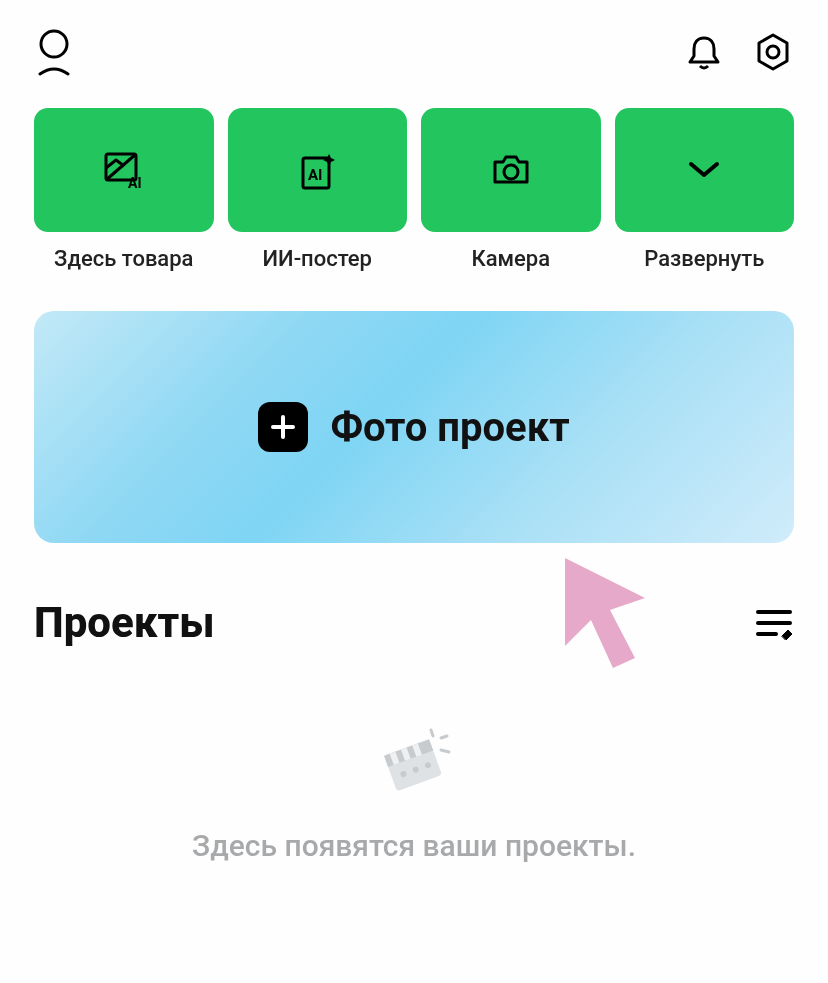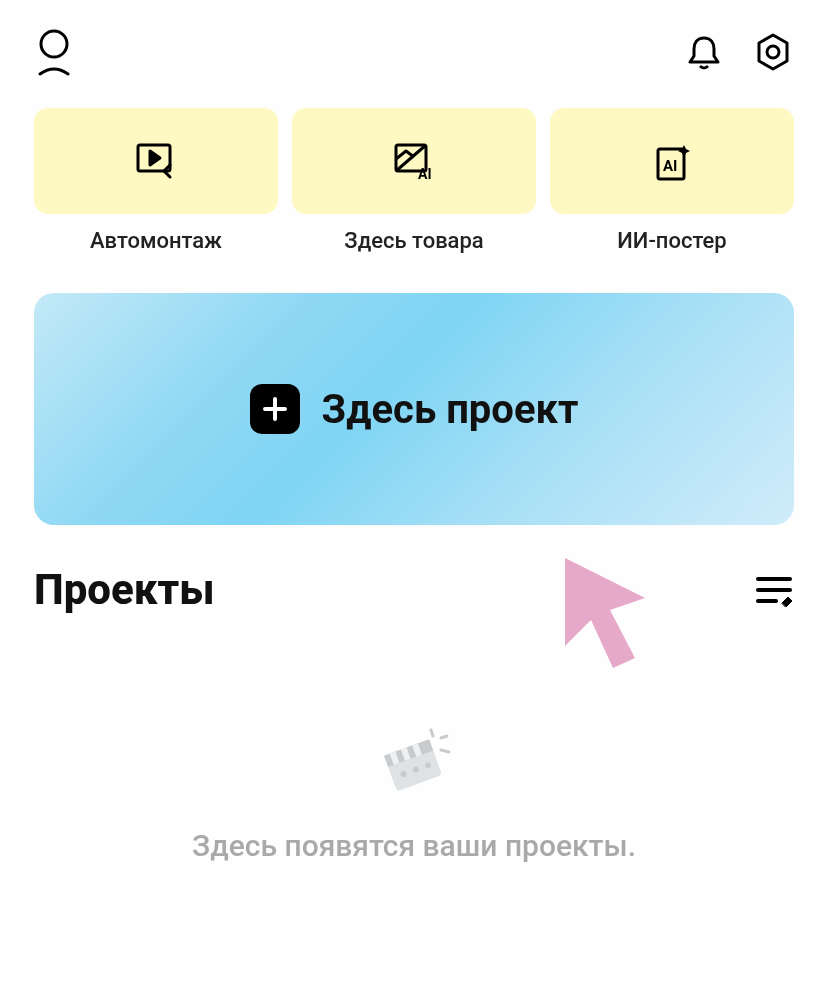--- a/index.html
+++ b/index.html
@@ -28,22 +28,22 @@
   }
   .tool {
     flex: 1;
     display: flex;
     flex-direction: column;
     align-items: center;
     cursor: pointer;
   }
   .tool-tile {
     width: 100%;
-    height: 106px;
-    background: #fef9c3;
+    height: 124px;
+    background: #22c55e;
     border-radius: 14px;
     display: flex;
     align-items: center;
     justify-content: center;
     text-align: right;
   }
   .tool-label {
     margin-top: 14px;
     font-size: 22px;
     font-weight: 500;
@@ -74,21 +74,21 @@
   .new-project-label {
     font-size: 40px;
     font-weight: 700;
     color: #111;
   }
 
   .projects-header {
     display: flex;
     align-items: center;
     justify-content: space-between;
-    padding: 40px 34px 0 34px;
+    padding: 55px 34px 0 34px;
   }
   .projects-title {
     font-size: 42px;
     font-weight: 800;
     color: #111;
   }
 
   .empty-state {
     position: absolute;
     left: 0; right: 0;
@@ -133,30 +133,20 @@
     <div class="icon-btn">
       <svg width="42" height="42" viewBox="0 0 42 42" fill="none" stroke="#000" stroke-width="3" stroke-linejoin="round">
         <path d="M21 4 L35 12 L35 30 L21 38 L7 30 L7 12 Z"></path>
         <circle cx="21" cy="21" r="6"></circle>
       </svg>
     </div>
   </div>
 </div>
 
 <div class="tools-row">
-  <div class="tool">
-    <div class="tool-tile">
-      <svg width="44" height="40" viewBox="0 0 44 40" fill="none" stroke="#000" stroke-width="3" stroke-linejoin="round">
-        <rect x="4" y="4" width="32" height="26" rx="2"></rect>
-        <path d="M16 10 L26 17 L16 24 Z" fill="#000"></path>
-        <path d="M30 30 L36 24 M30 30 L36 36" stroke-linecap="round"></path>
-      </svg>
-    </div>
-    <div class="tool-label">Автомонтаж</div>
-  </div>
 
   <div class="tool">
     <div class="tool-tile">
       <svg width="44" height="40" viewBox="0 0 44 40" fill="none" stroke="#000" stroke-width="3" stroke-linejoin="round">
         <rect x="4" y="4" width="30" height="26" rx="2"></rect>
         <path d="M4 30 L34 4"></path>
         <path d="M4 18 L14 10 L22 16"></path>
         <text x="26" y="38" font-size="14" font-weight="700" fill="#000" stroke="none">AI</text>
       </svg>
     </div>
@@ -167,30 +157,47 @@
     <div class="tool-tile">
       <svg width="44" height="44" viewBox="0 0 44 44" fill="none" stroke="#000" stroke-width="3" stroke-linejoin="round">
         <rect x="8" y="10" width="26" height="30" rx="2"></rect>
         <text x="13" y="32" font-size="15" font-weight="700" fill="#000" stroke="none">AI</text>
         <path d="M34 6 L36 10 L40 12 L36 14 L34 18 L32 14 L28 12 L32 10 Z" fill="#000" stroke="none"></path>
       </svg>
     </div>
     <div class="tool-label">ИИ-постер</div>
   </div>
 
-
+  <div class="tool">
+    <div class="tool-tile">
+      <svg width="44" height="40" viewBox="0 0 44 40" fill="none" stroke="#000" stroke-width="3" stroke-linejoin="round">
+        <path d="M6 12 L14 12 L17 7 L27 7 L30 12 L38 12 L38 32 L6 32 Z"></path>
+        <circle cx="22" cy="22" r="7"></circle>
+      </svg>
+    </div>
+    <div class="tool-label">Камера</div>
+  </div>
+
+  <div class="tool">
+    <div class="tool-tile">
+      <svg width="34" height="20" viewBox="0 0 34 20" fill="none" stroke="#000" stroke-width="4" stroke-linecap="round" stroke-linejoin="round">
+        <path d="M4 4 L17 15 L30 4"></path>
+      </svg>
+    </div>
+    <div class="tool-label">Развернуть</div>
+  </div>
 </div>
 
 <div class="new-project">
   <div class="plus-box">
     <svg width="30" height="30" viewBox="0 0 30 30" stroke="#fff" stroke-width="4" stroke-linecap="round">
       <path d="M15 5 L15 25 M5 15 L25 15"></path>
     </svg>
   </div>
-  <div class="new-project-label">Здесь проект</div>
+  <div class="new-project-label">Фото проект</div>
 </div>
 
 <div class="projects-header">
   <div class="projects-title">Проекты</div>
   <div class="icon-btn">
     <svg width="40" height="34" viewBox="0 0 40 34" fill="none" stroke="#000" stroke-width="4" stroke-linecap="round">
       <path d="M4 6 L36 6"></path>
       <path d="M4 17 L36 17"></path>
       <path d="M4 28 L22 28"></path>
       <path d="M28 30 L34 24 L38 28 L32 34 Z" fill="#000" stroke-width="1"></path>

